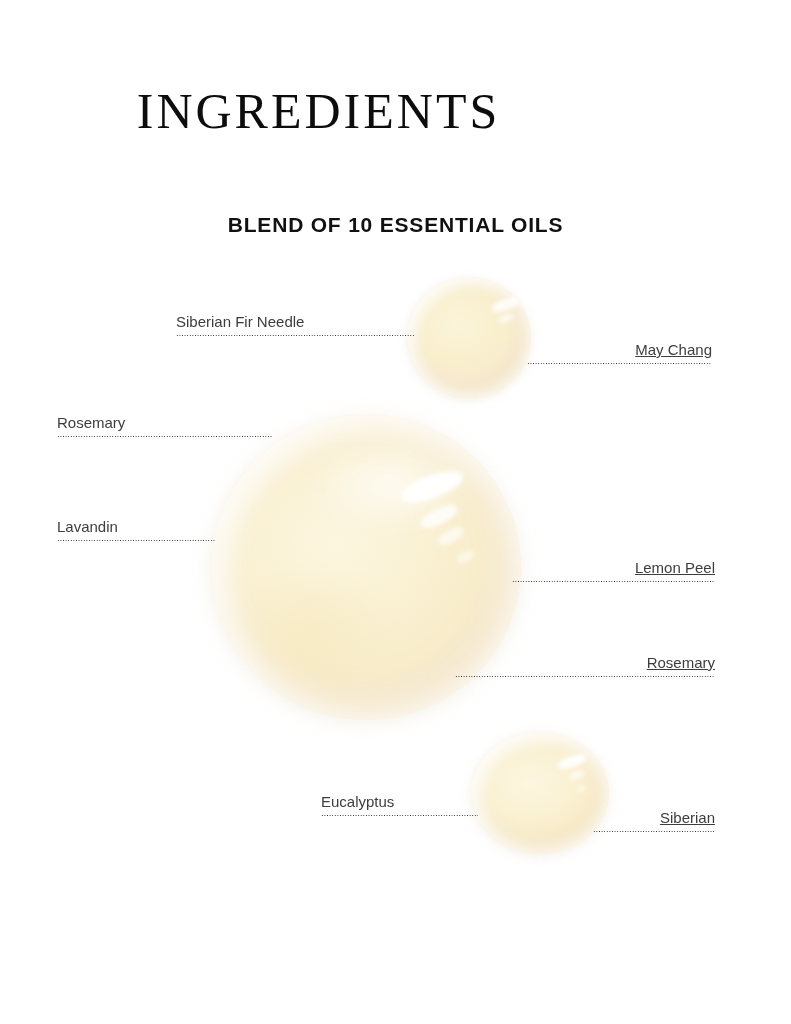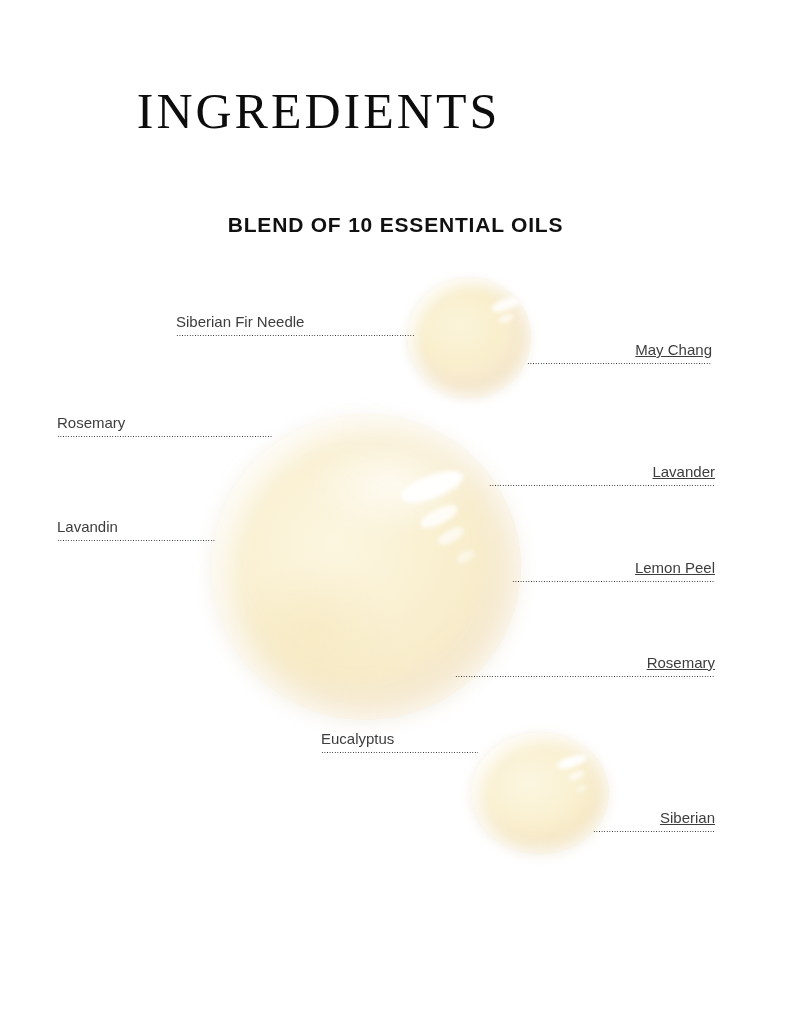--- a/index.html
+++ b/index.html
@@ -228,21 +228,21 @@
 
   #callout-lemon-peel { left: 512px; top: 559px; width: 203px; }
   #callout-lemon-peel .leader { width: 203px; }
 
   #callout-lime { left: 57px; top: 618px; width: 168px; }
   #callout-lime .leader { width: 168px; }
 
   #callout-juniper { left: 455px; top: 654px; width: 260px; }
   #callout-juniper .leader { width: 260px; }
 
-  #callout-eucalyptus { left: 321px; top: 730px; width: 157px; }
+  #callout-eucalyptus { left: 321px; top: 793px; width: 157px; }
   #callout-eucalyptus .leader { width: 157px; }
 
   #callout-geranium { left: 593px; top: 809px; width: 122px; }
   #callout-geranium .leader { width: 122px; }
 </style>
 </head>
 <body>
 
 <div id="page">
 
@@ -284,24 +284,20 @@
   <div class="callout right" id="callout-may-chang">
     <div class="label">May Chang</div>
     <div class="leader"></div>
   </div>
 
   <div class="callout left" id="callout-rosemary">
     <div class="label">Rosemary</div>
     <div class="leader"></div>
   </div>
 
-  <div class="callout right" id="callout-lavander">
-    <div class="label">Lavander</div>
-    <div class="leader"></div>
-  </div>
 
   <div class="callout left" id="callout-lavandin">
     <div class="label">Lavandin</div>
     <div class="leader"></div>
   </div>
 
   <div class="callout right" id="callout-lemon-peel">
     <div class="label">Lemon Peel</div>
     <div class="leader"></div>
   </div>

